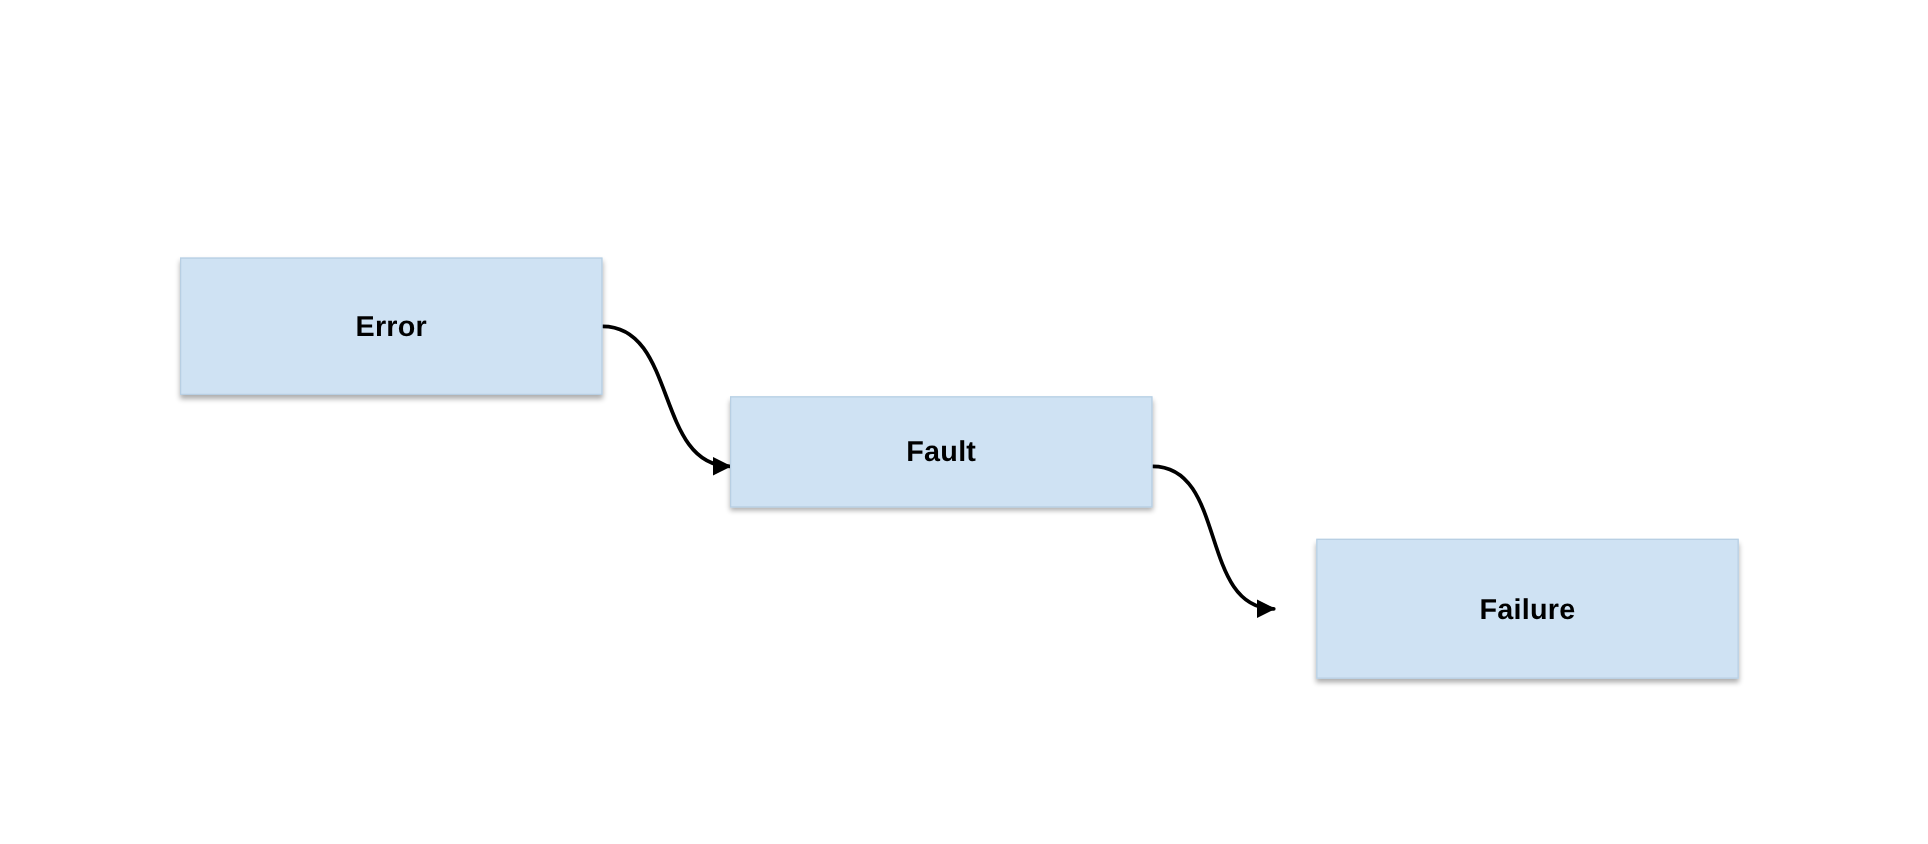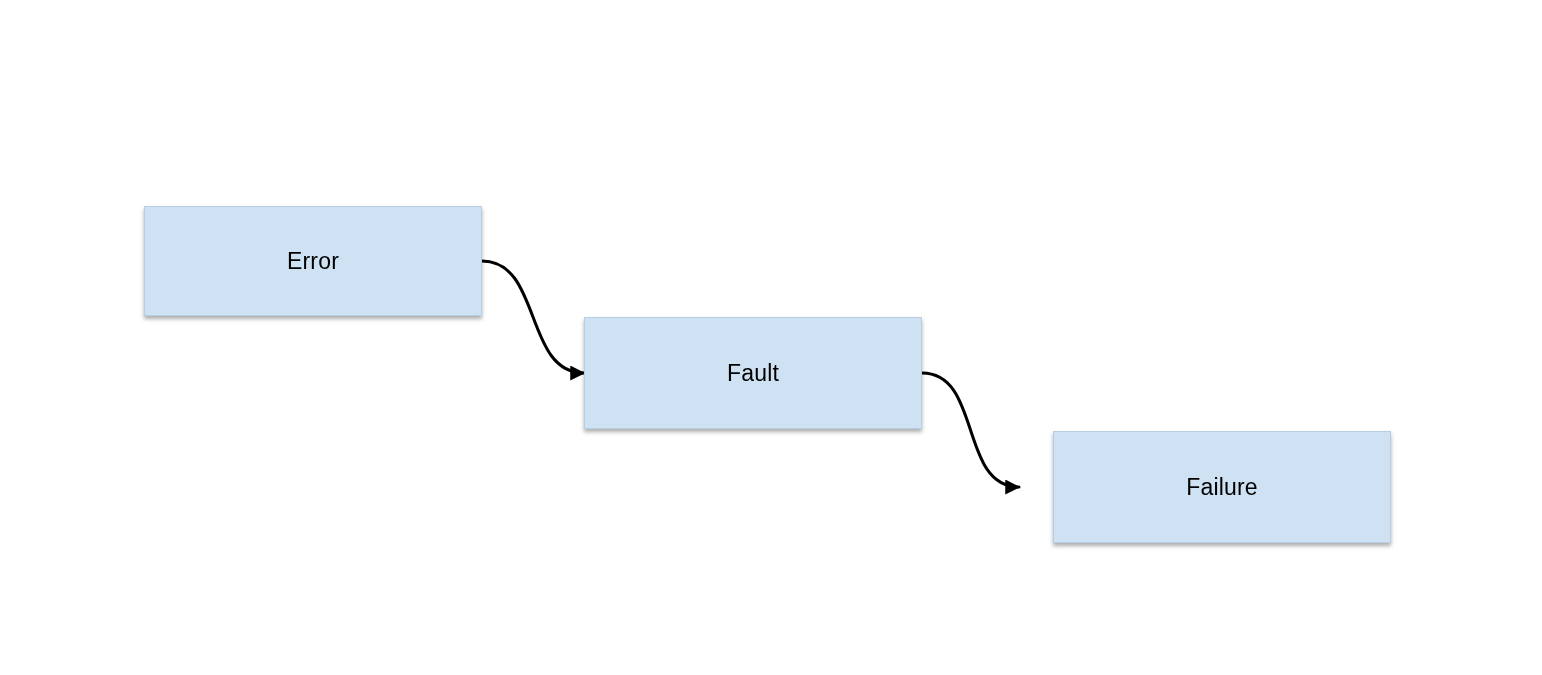--- a/index.html
+++ b/index.html
@@ -39,21 +39,21 @@
     background: var(--node-fill, #cfe2f3);
     border: 1px solid var(--node-border, #b8cfe3);
     box-shadow: 0 3px 4px rgba(0, 0, 0, 0.32);
     display: flex;
     align-items: center;
     justify-content: center;
     cursor: pointer;
   }
   .node .label {
     font-size: 23px;
-    font-weight: normal;
+    font-weight: bold;
     color: var(--node-text, #000000);
     letter-spacing: 0.2px;
     user-select: none;
   }
 </style>
 </head>
 <body>
 
 <div class="canvas">
 
@@ -64,21 +64,21 @@
       </marker>
     </defs>
   <path d="M 482 261 C 542 261, 524 373, 584 373" class="edge" marker-end="url(#ah)"></path>
       <path d="M 922 373 C 982 373, 959 487, 1019 487" class="edge" marker-end="url(#ah)"></path>
     </svg>
 
   <div class="node" style="left: 144px; top: 206px; width: 338px; height: 110px;">
     <span class="label">Error</span>
   </div>
 
-  <div class="node" style="left: 584px; top: 317px; width: 338px; height: 112px;">
+  <div class="node" style="left: 584px; top: 317px; width: 338px; height: 89px;">
     <span class="label">Fault</span>
   </div>
 
   <div class="node" style="left: 1053px; top: 431px; width: 338px; height: 112px;">
     <span class="label">Failure</span>
   </div>
 
 </div>
 
 </body></html>

